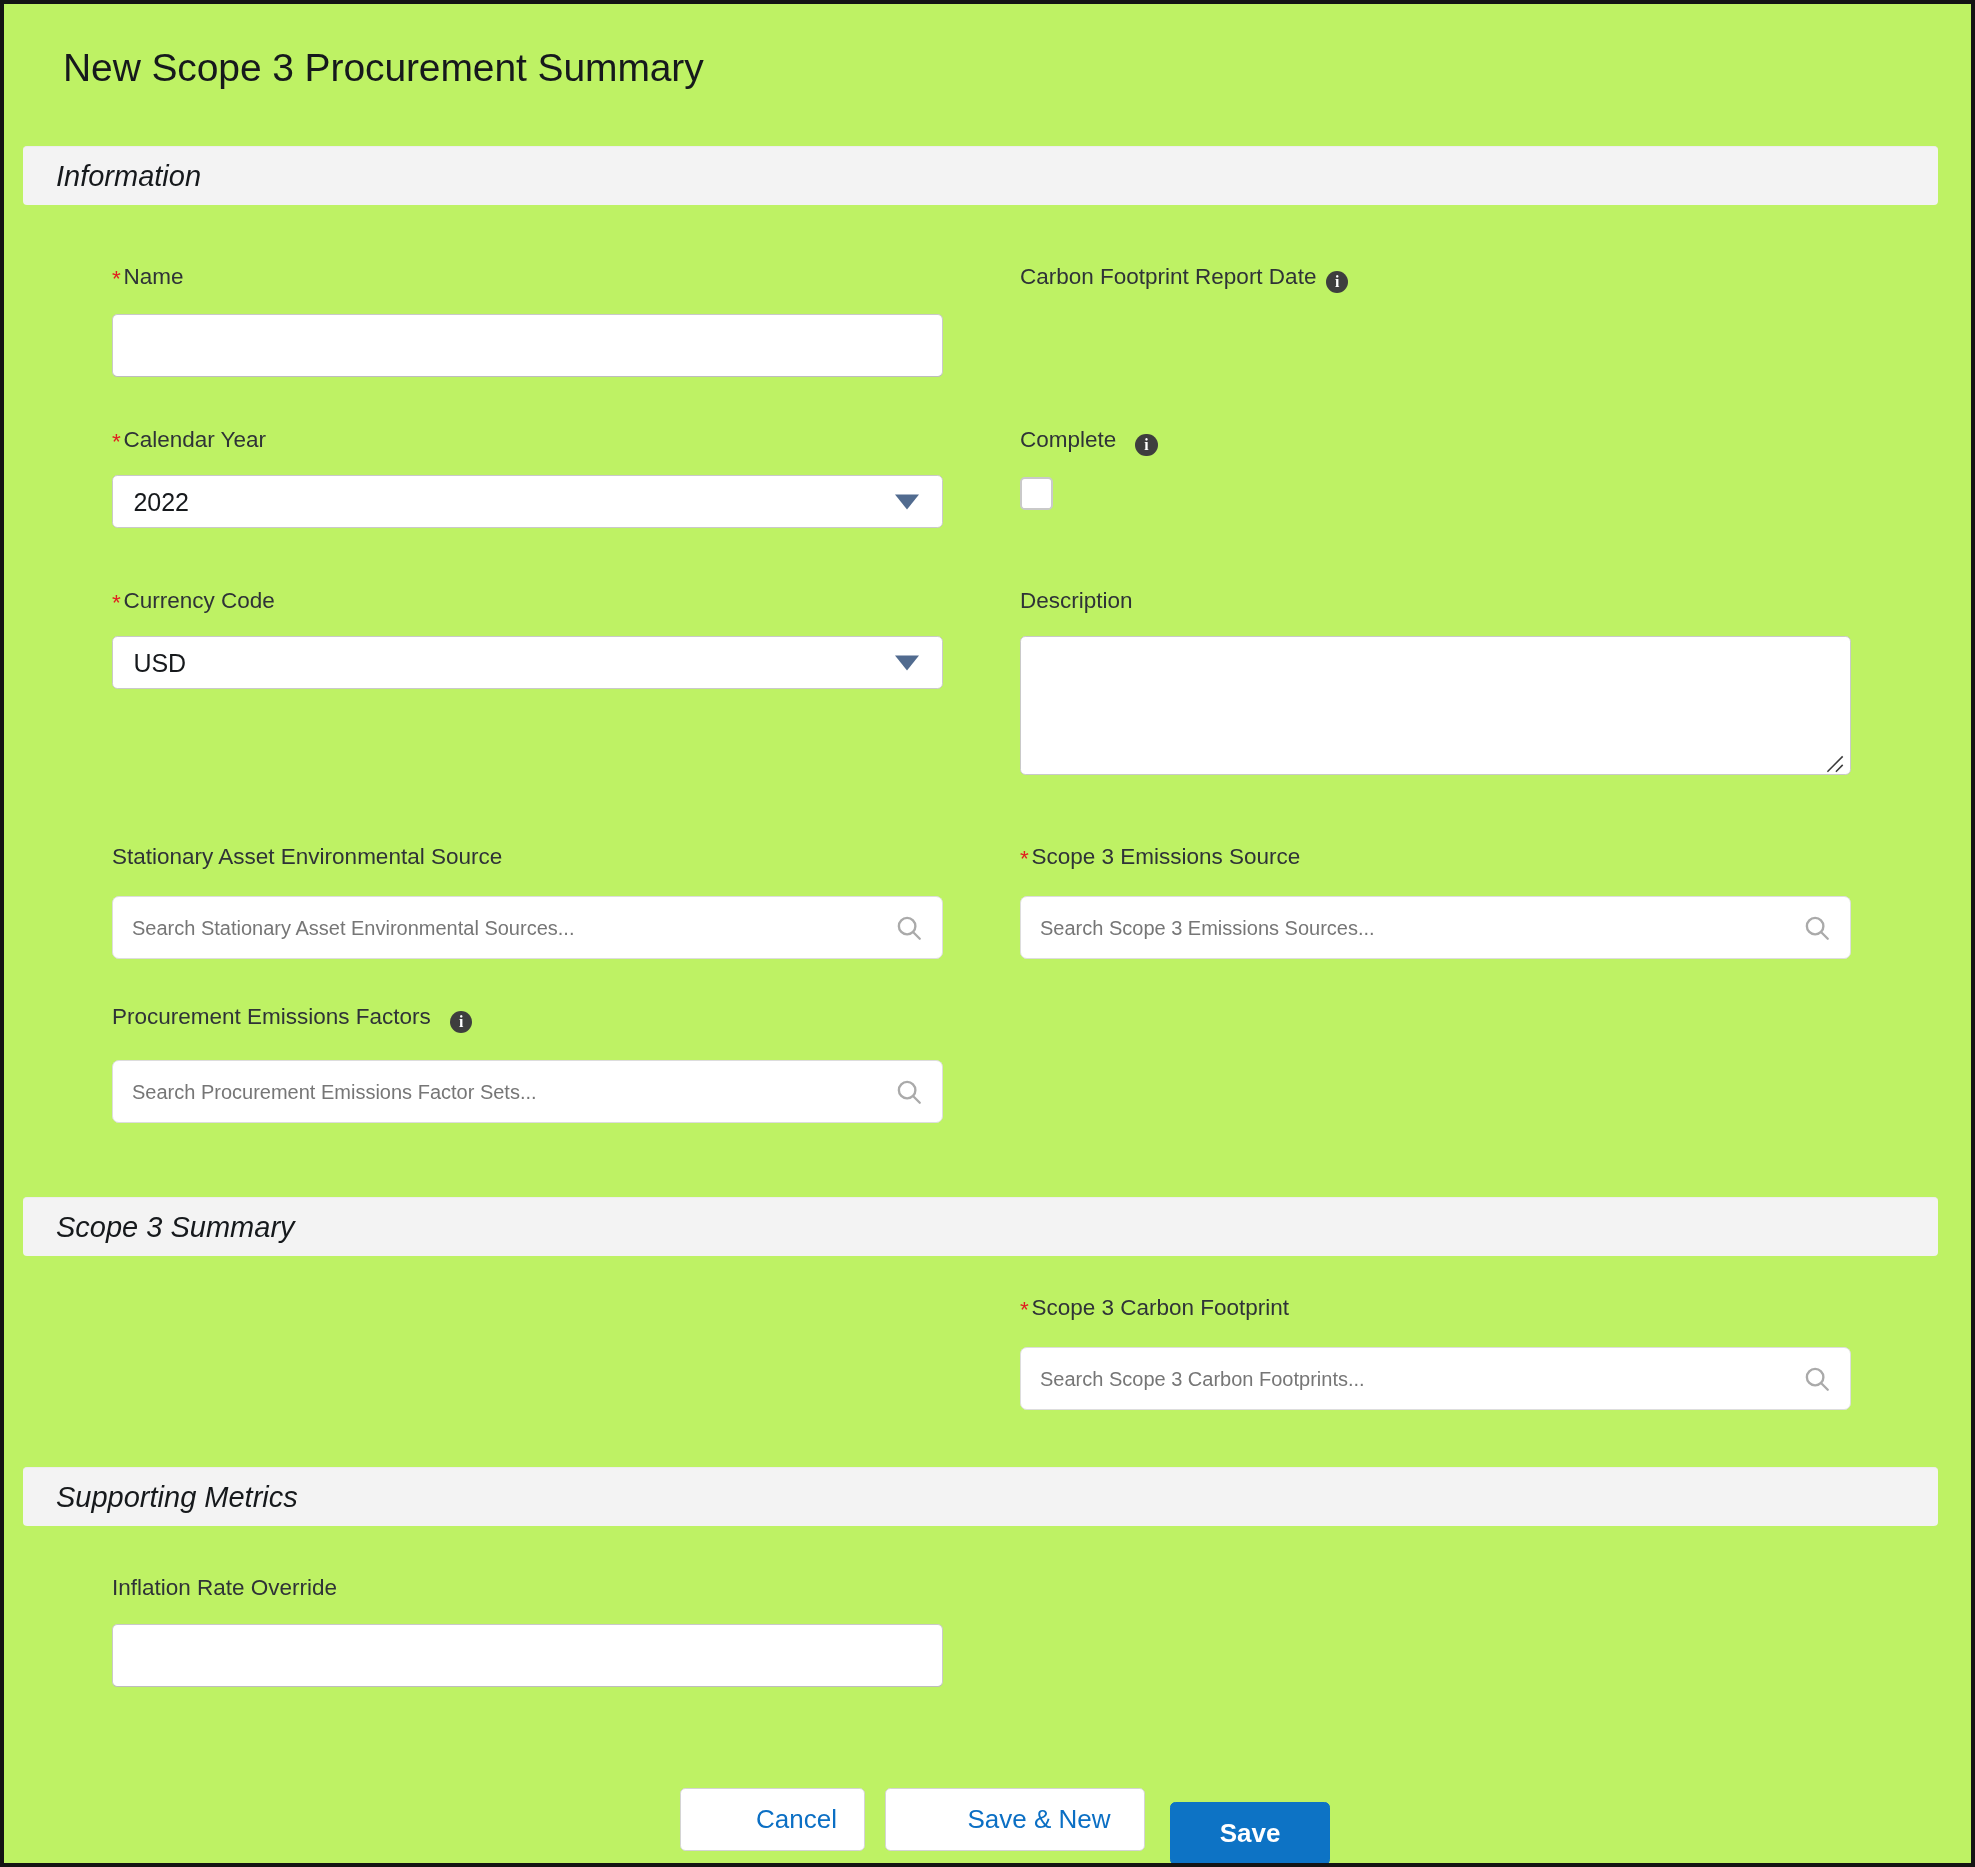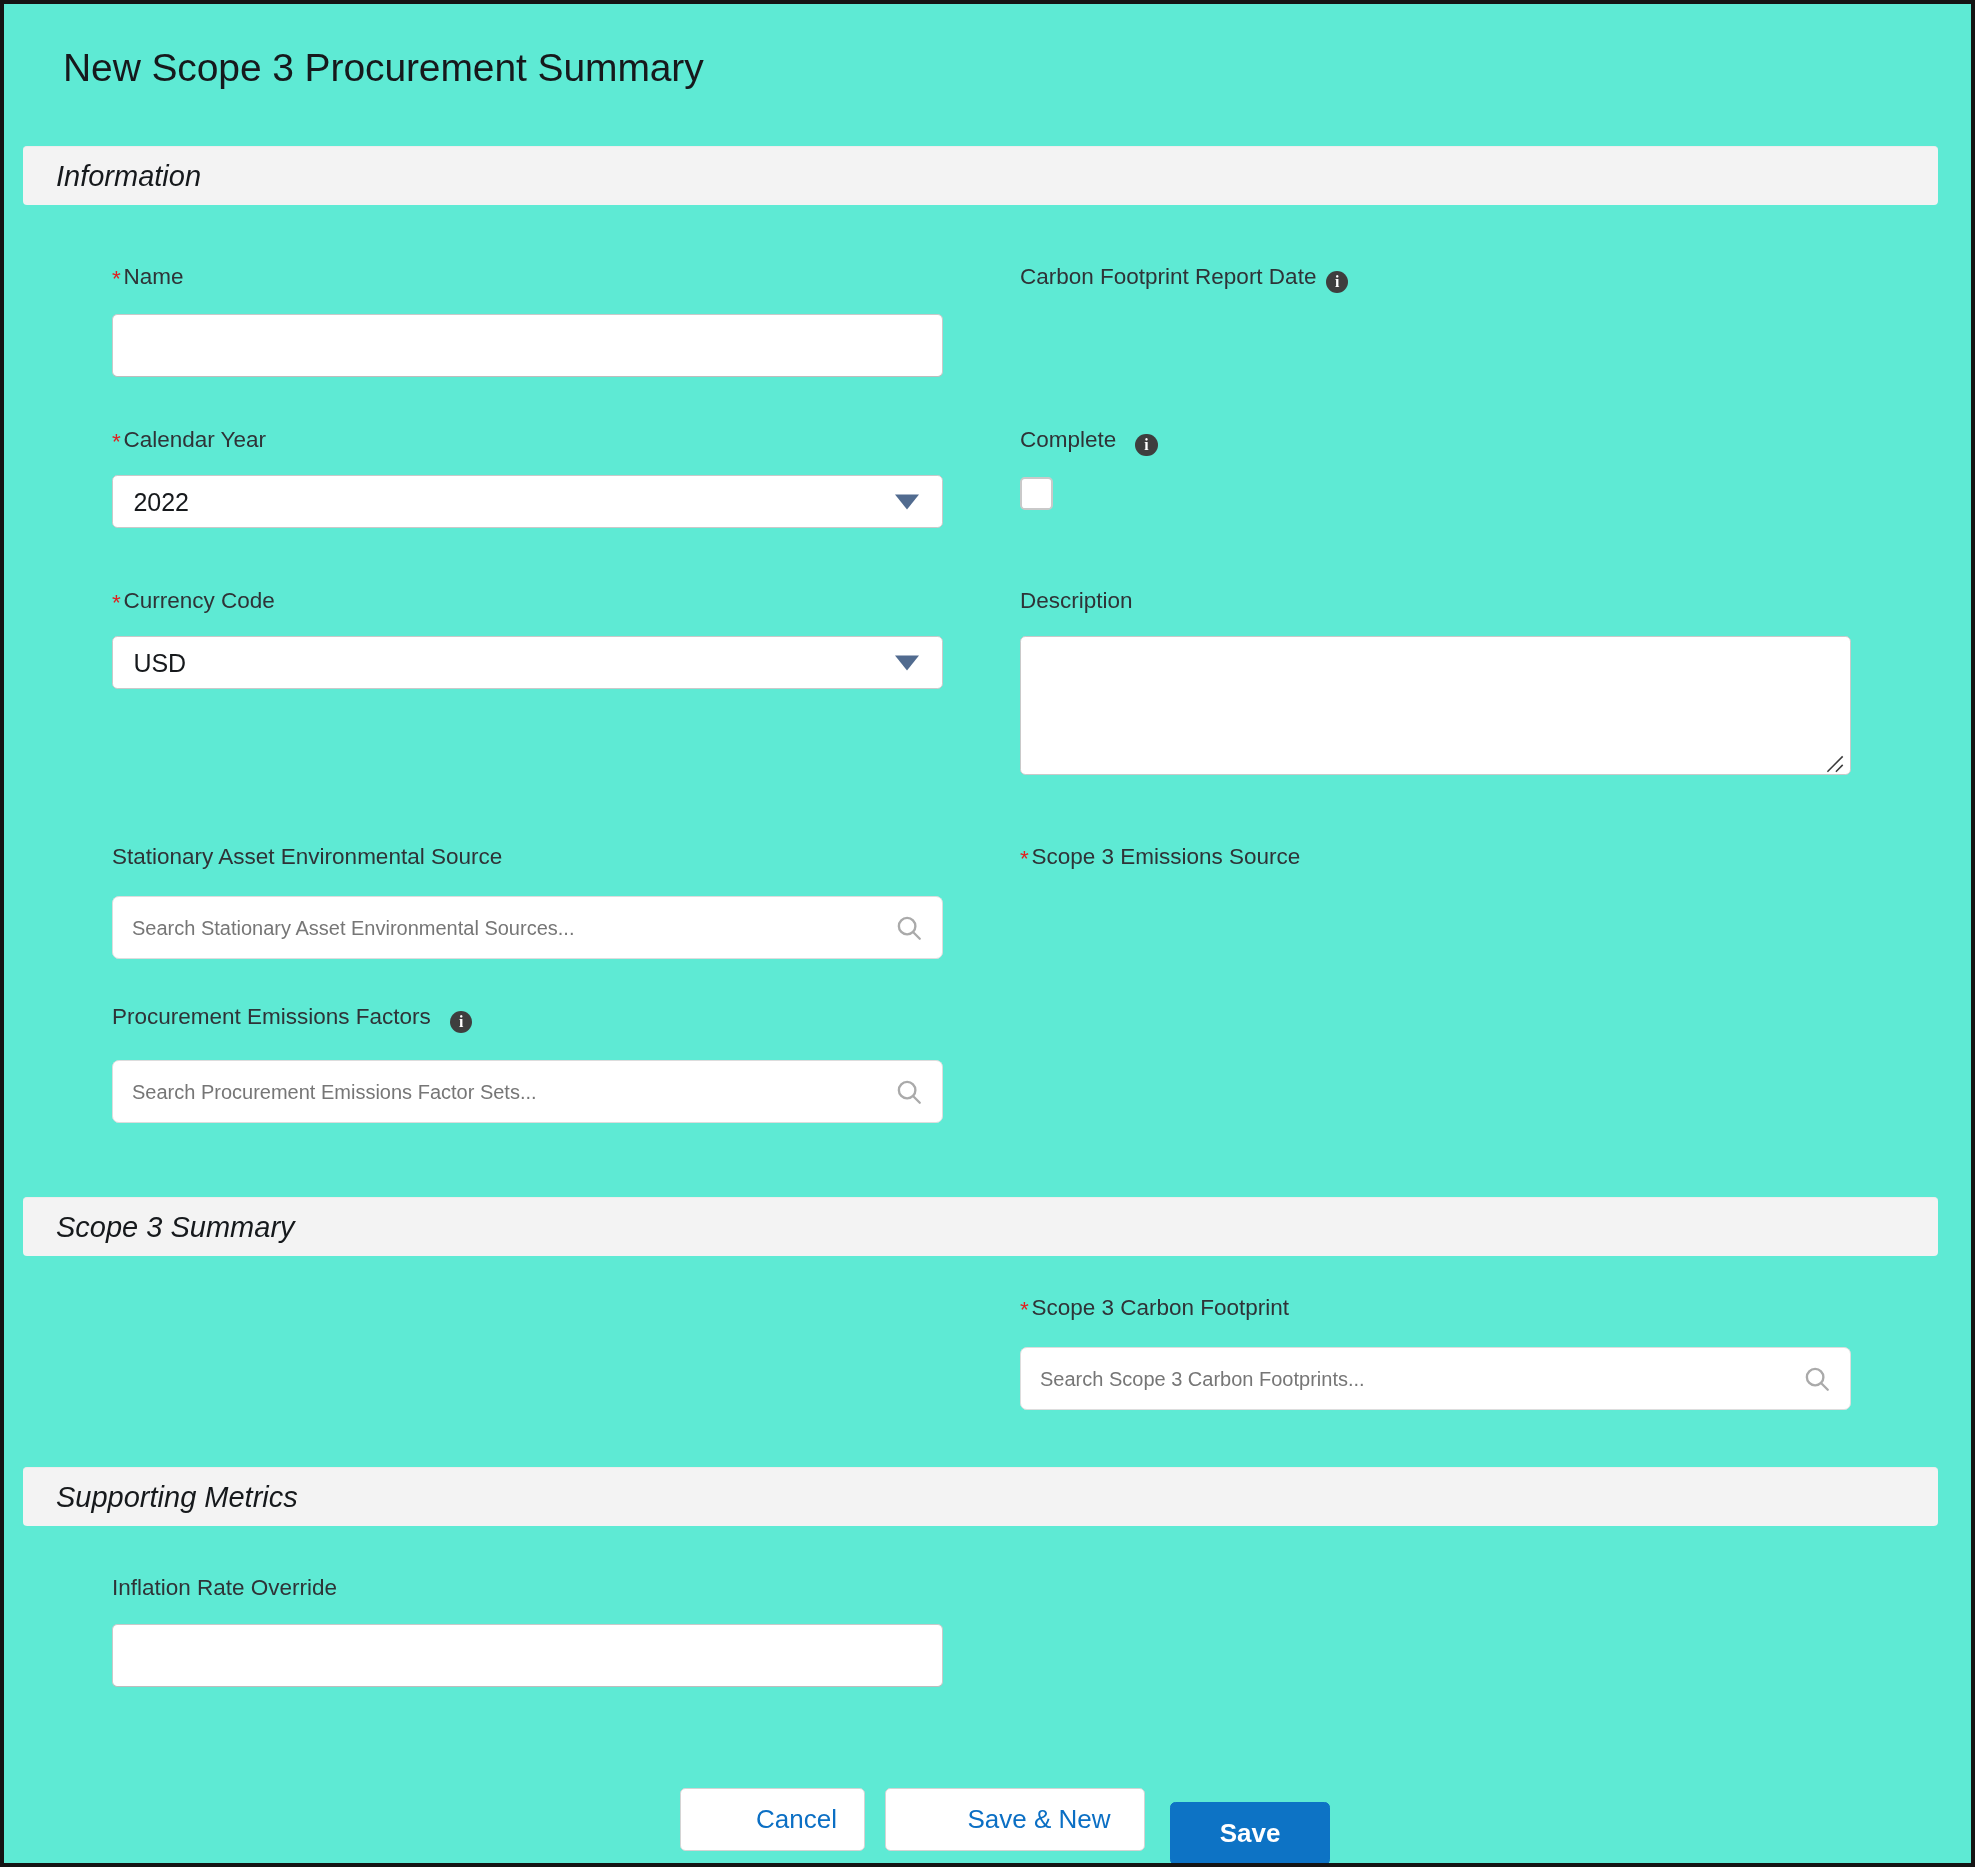--- a/index.html
+++ b/index.html
@@ -15,21 +15,21 @@
     width: 1975px;
     height: 1867px;
     background: #ffffff;
     box-sizing: border-box;
     border: 4.1px solid #141414;
     overflow: hidden;
   }
   .inner {
     position: absolute;
     left: 0; top: 0; right: 0; bottom: 0;
-    background: #5eead4;
+    background: #bef264;
   }
 
   
   .page-title {
     position: absolute;
     left: 59px;
     top: 42px;
     font-size: 39px;
     font-weight: 400;
     color: #16191c;
@@ -295,20 +295,29 @@
   <span class="resize-grip" style="left:1820px; top:749px;">
     <svg viewBox="0 0 12 12" width="20.4" height="20.4" stroke="#3a3a3a" stroke-width="0.9">
       <line x1="11" y1="2" x2="2" y2="11"></line>
       <line x1="11" y1="7" x2="7" y2="11"></line>
     </svg>
   </span>
 
   <div class="field-label" style="left:1016px; top:842px;">
     <span class="req-star">*</span><span>Scope 3 Emissions Source</span>
   </div>
+  <div class="lookup" style="left:1016px; top:892px; width:831px; height:63px;">
+    <span class="lk-text" style="max-width:722px;">Search Scope 3 Emissions Sources...</span>
+    <span class="lk-icon">
+      <svg viewBox="0 0 24 24" width="30" height="30" fill="none" stroke="#aaaaaa" stroke-width="1.9">
+        <circle cx="10.5" cy="10.5" r="6.6"></circle>
+        <line x1="15.4" y1="15.4" x2="20.6" y2="20.6" stroke-linecap="round"></line>
+      </svg>
+    </span>
+  </div>
 
   <div class="section-bar" style="top:1193px;text-align:center;">
     <span class="section-title">Scope 3 Summary</span>
   </div>
 
   <div class="field-label" style="left:1016px; top:1293px;">
     <span class="req-star">*</span><span>Scope 3 Carbon Footprint</span>
   </div>
   <div class="lookup" style="left:1016px; top:1343px; width:831px; height:63px;">
     <span class="lk-text" style="max-width:722px;">Search Scope 3 Carbon Footprints...</span>

